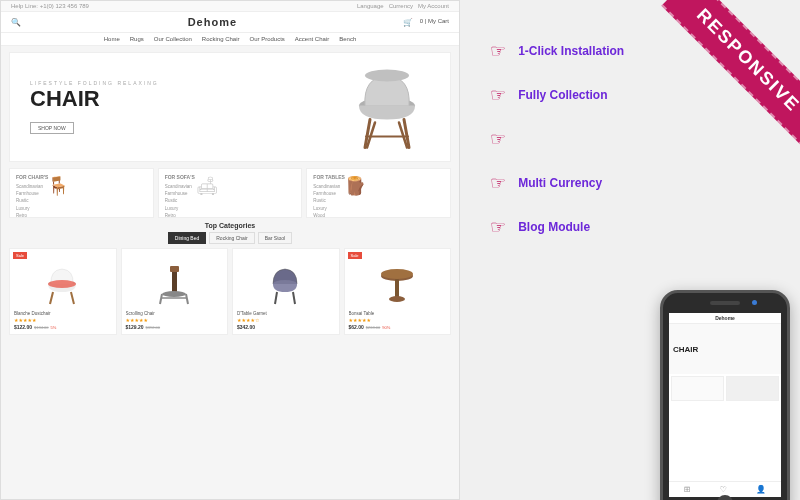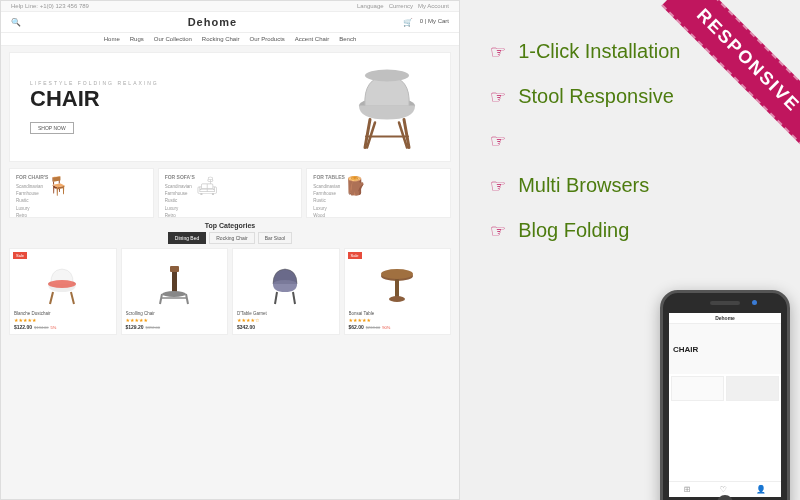--- a/index.html
+++ b/index.html
@@ -271,23 +271,23 @@
       align-items: center;
       gap: 12px;
       margin-bottom: 22px;
     }
     .feature-icon {
       font-size: 18px;
       color: #c0165e;
       flex-shrink: 0;
     }
     .feature-text {
-      font-size: 20px;
-      font-weight: normal;
-      color: #4d7c0f;
+      font-size: 12px;
+      font-weight: bold;
+      color: #6d28d9;
     }
 
     
     .phone-area {
       position: absolute;
       bottom: -20px;
       right: 10px;
       width: 130px;
       height: 230px;
     }
@@ -578,35 +578,35 @@
 
   <div class="features-list">
 
     <div class="feature-item">
       <span class="feature-icon">☞</span>
       <span class="feature-text">1-Click Installation</span>
     </div>
 
     <div class="feature-item">
       <span class="feature-icon">☞</span>
-      <span class="feature-text">Stool Responsive</span>
+      <span class="feature-text">Fully Collection</span>
     </div>
 
     <div class="feature-item">
       <span class="feature-icon">☞</span>
     </div>
 
     <div class="feature-item">
       <span class="feature-icon">☞</span>
-      <span class="feature-text">Multi Browsers</span>
+      <span class="feature-text">Multi Currency</span>
     </div>
 
     <div class="feature-item">
       <span class="feature-icon">☞</span>
-      <span class="feature-text">Blog Folding</span>
+      <span class="feature-text">Blog Module</span>
     </div>
 
   </div>
 
   <div class="phone-area">
     <div class="phone-outer">
       <div class="phone-speaker"></div>
       <div class="phone-camera"></div>
       <div class="phone-screen">
 

